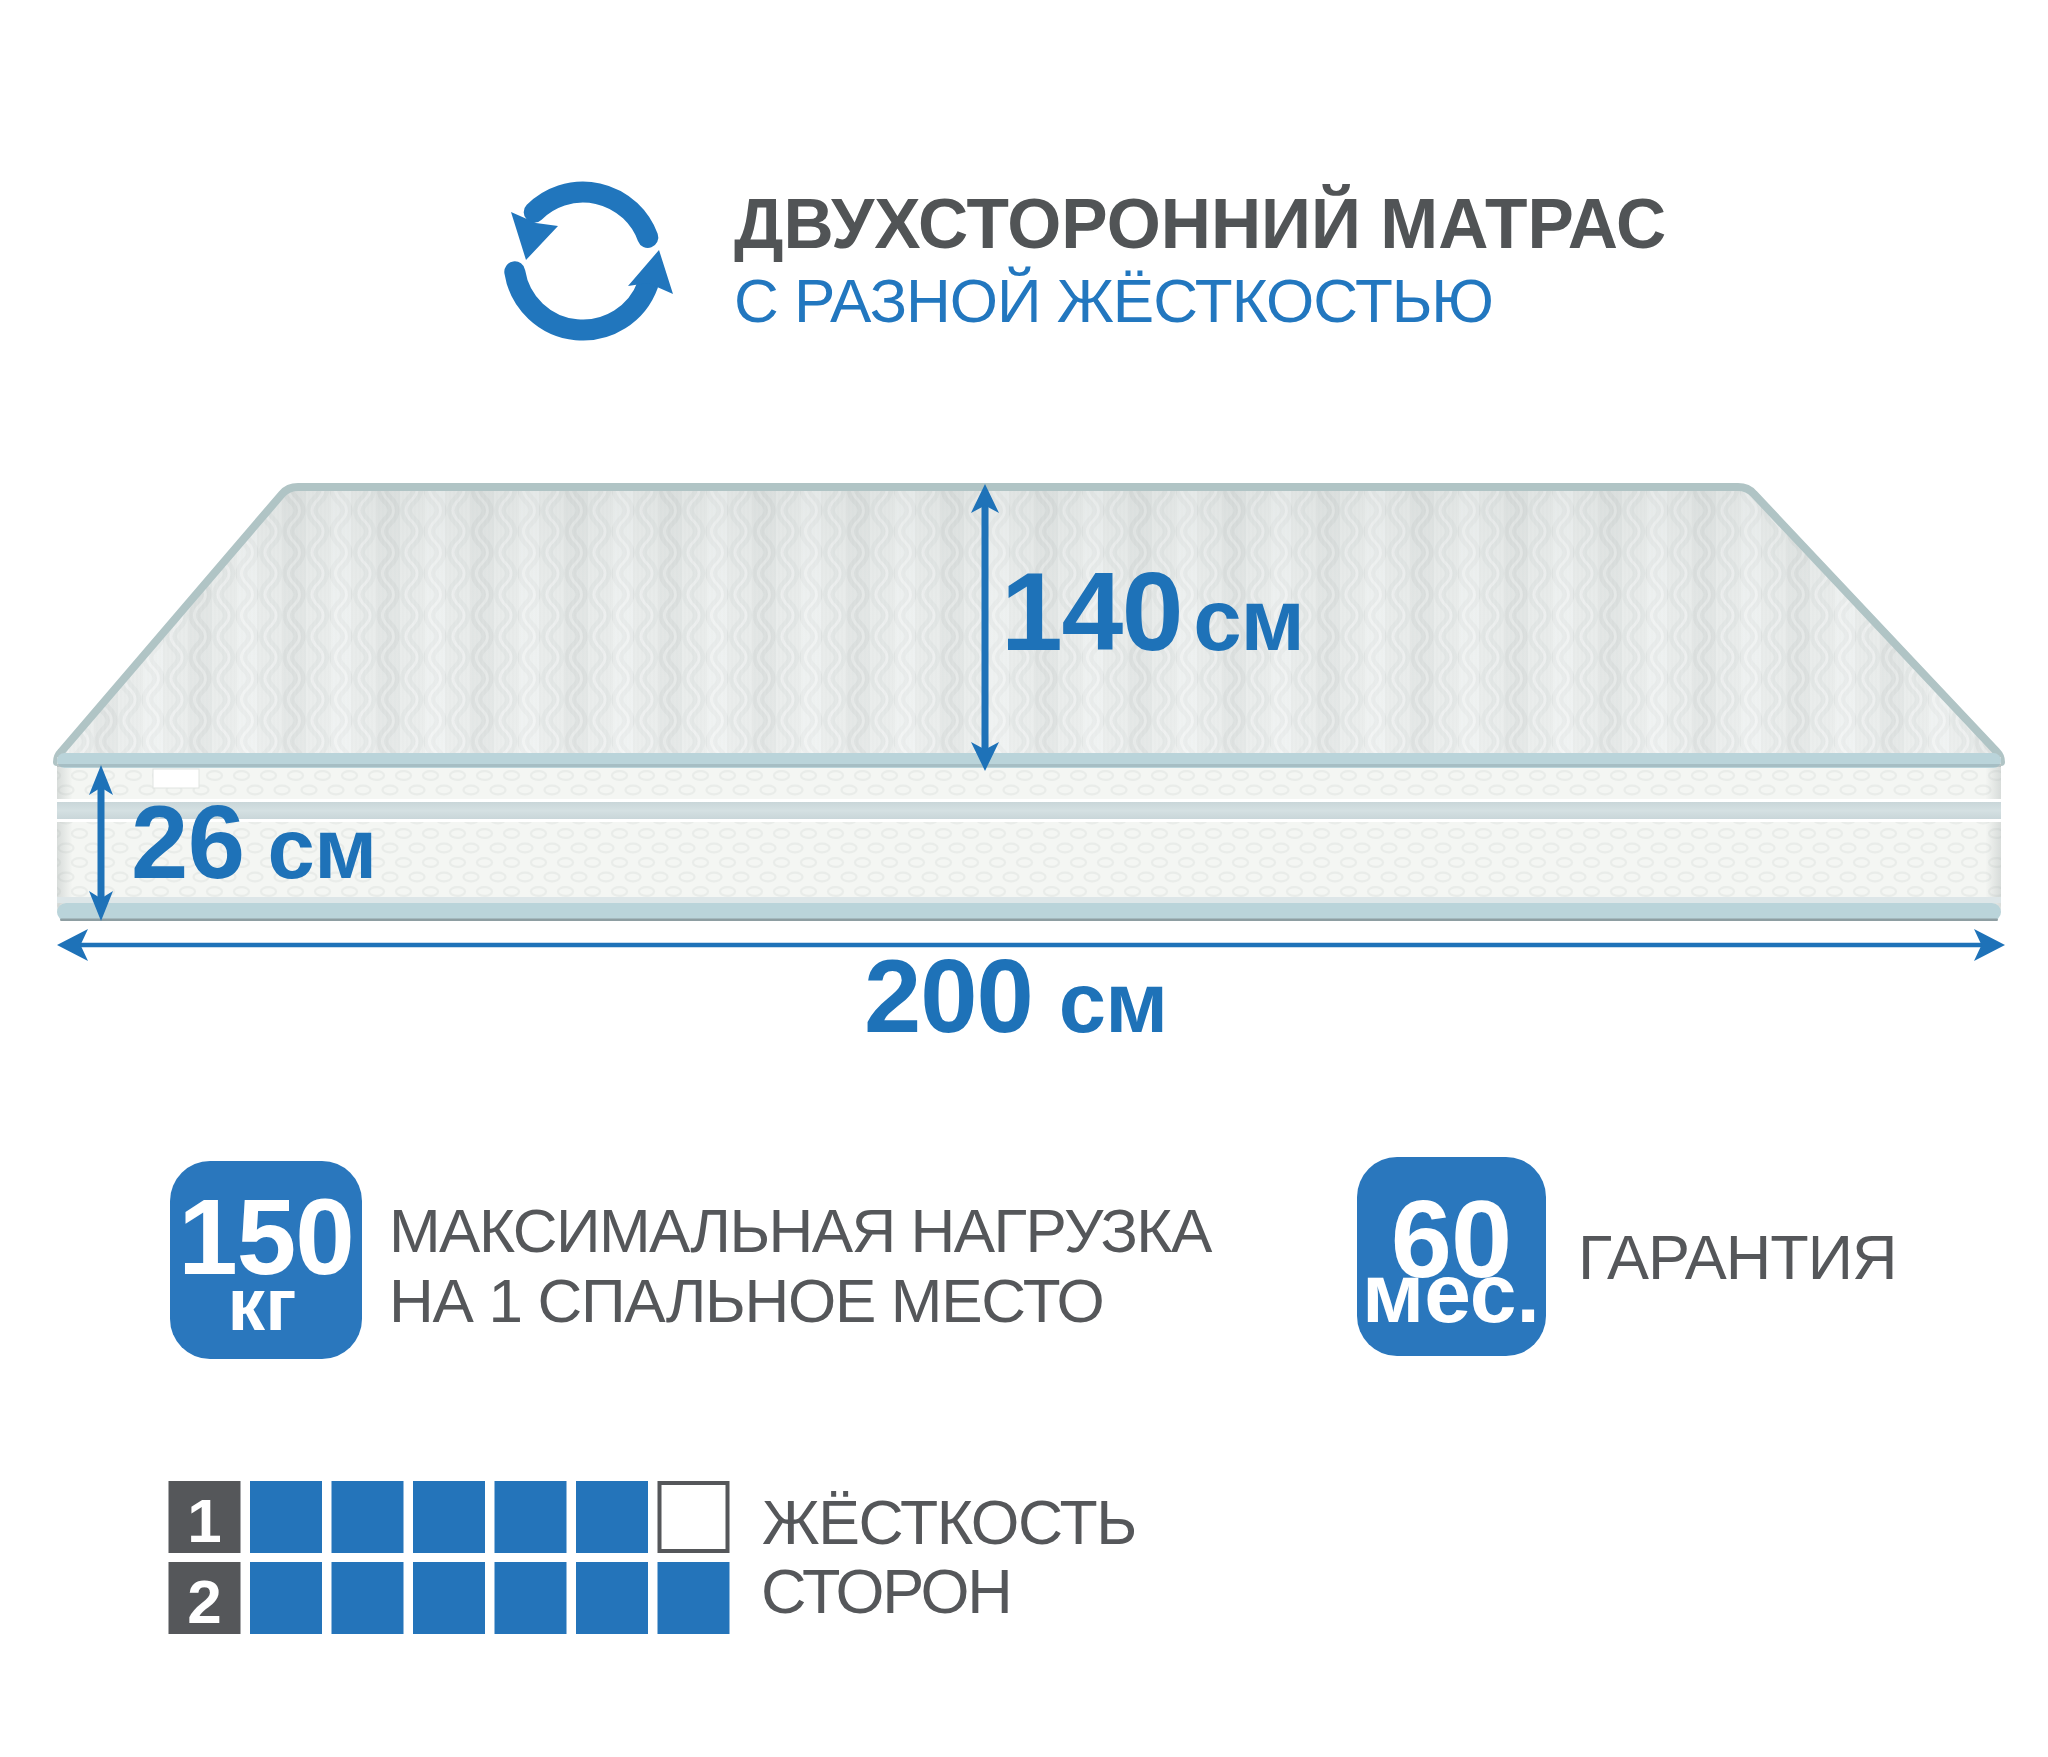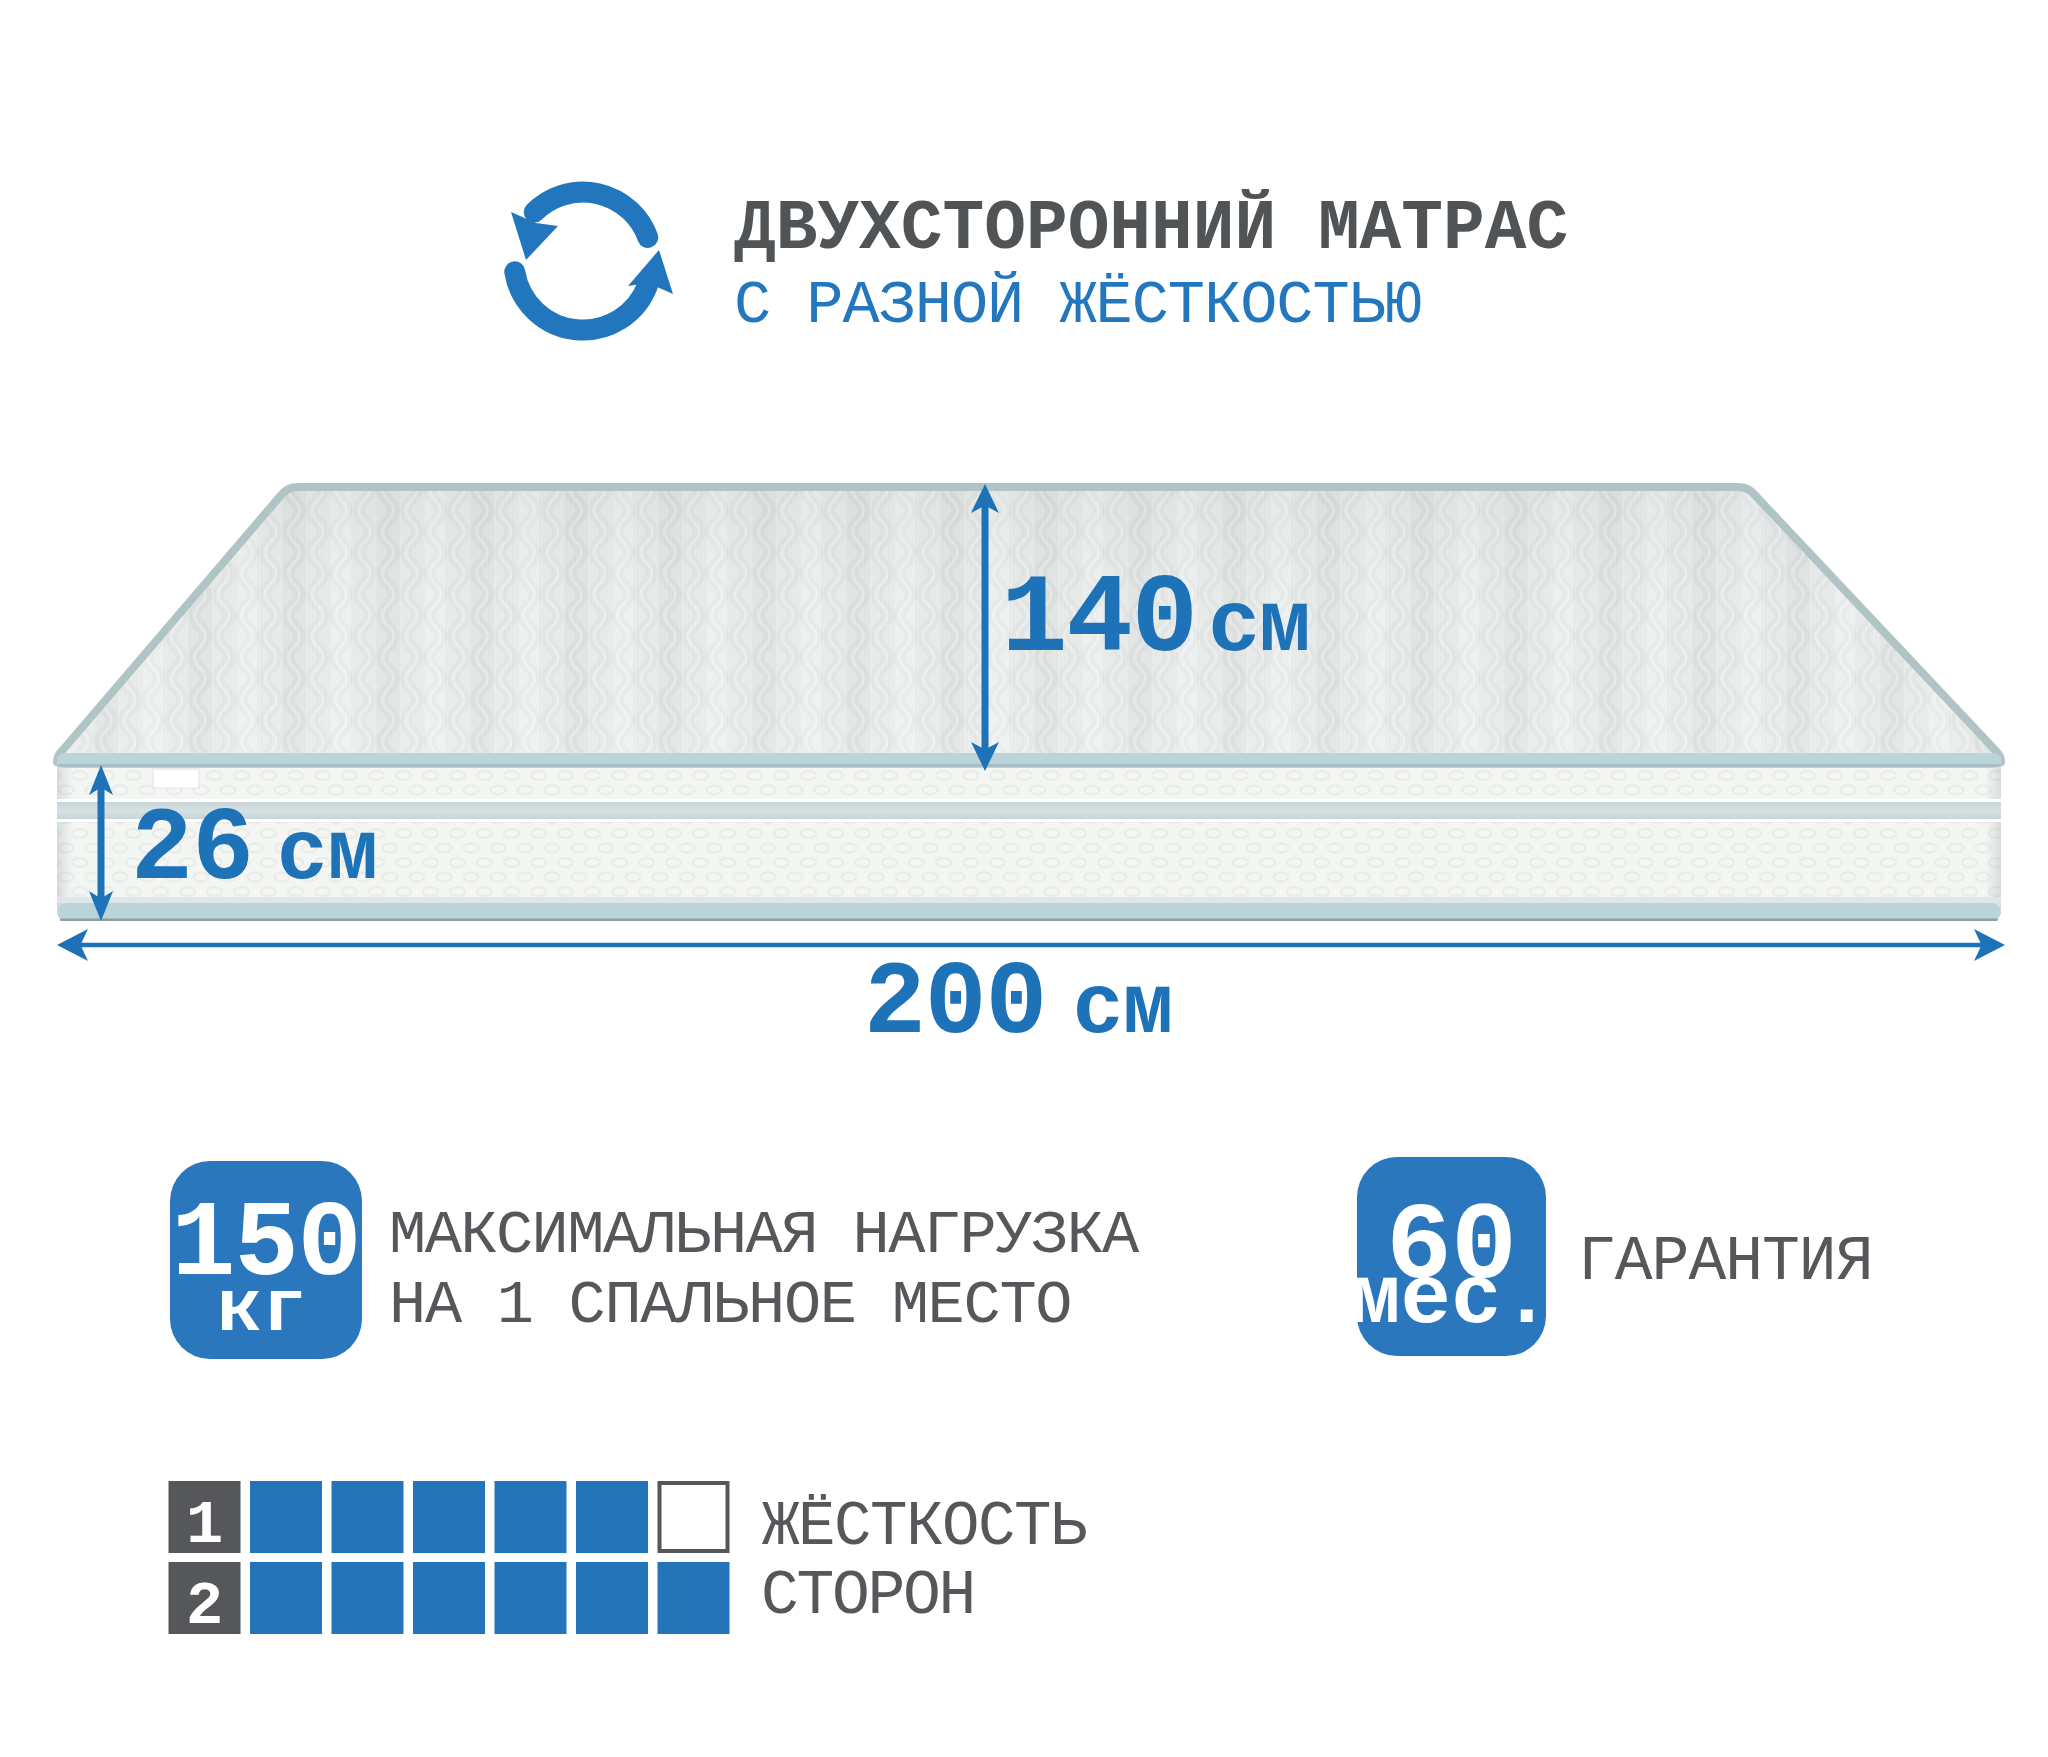--- a/index.html
+++ b/index.html
@@ -1,17 +1,17 @@
 <!DOCTYPE html>
 <html><head>
 <meta charset="utf-8">
 <style>
   html,body{margin:0;padding:0;background:#ffffff;}
   #page{position:relative;width:2048px;height:1757px;background:#ffffff;overflow:hidden;
-        font-family:Liberation Mono, monospace;}
+        font-family:Liberation Sans, sans-serif;}
   svg{position:absolute;left:0;top:0;}
 </style>
 </head>
 <body>
 <div id="page">
 <svg width="2048" height="1757" viewBox="0 0 2048 1757">
 <defs>
 
   <pattern id="quilt" width="47" height="42" patternUnits="userSpaceOnUse">
     <rect width="47" height="42" fill="#eaedec"></rect>

